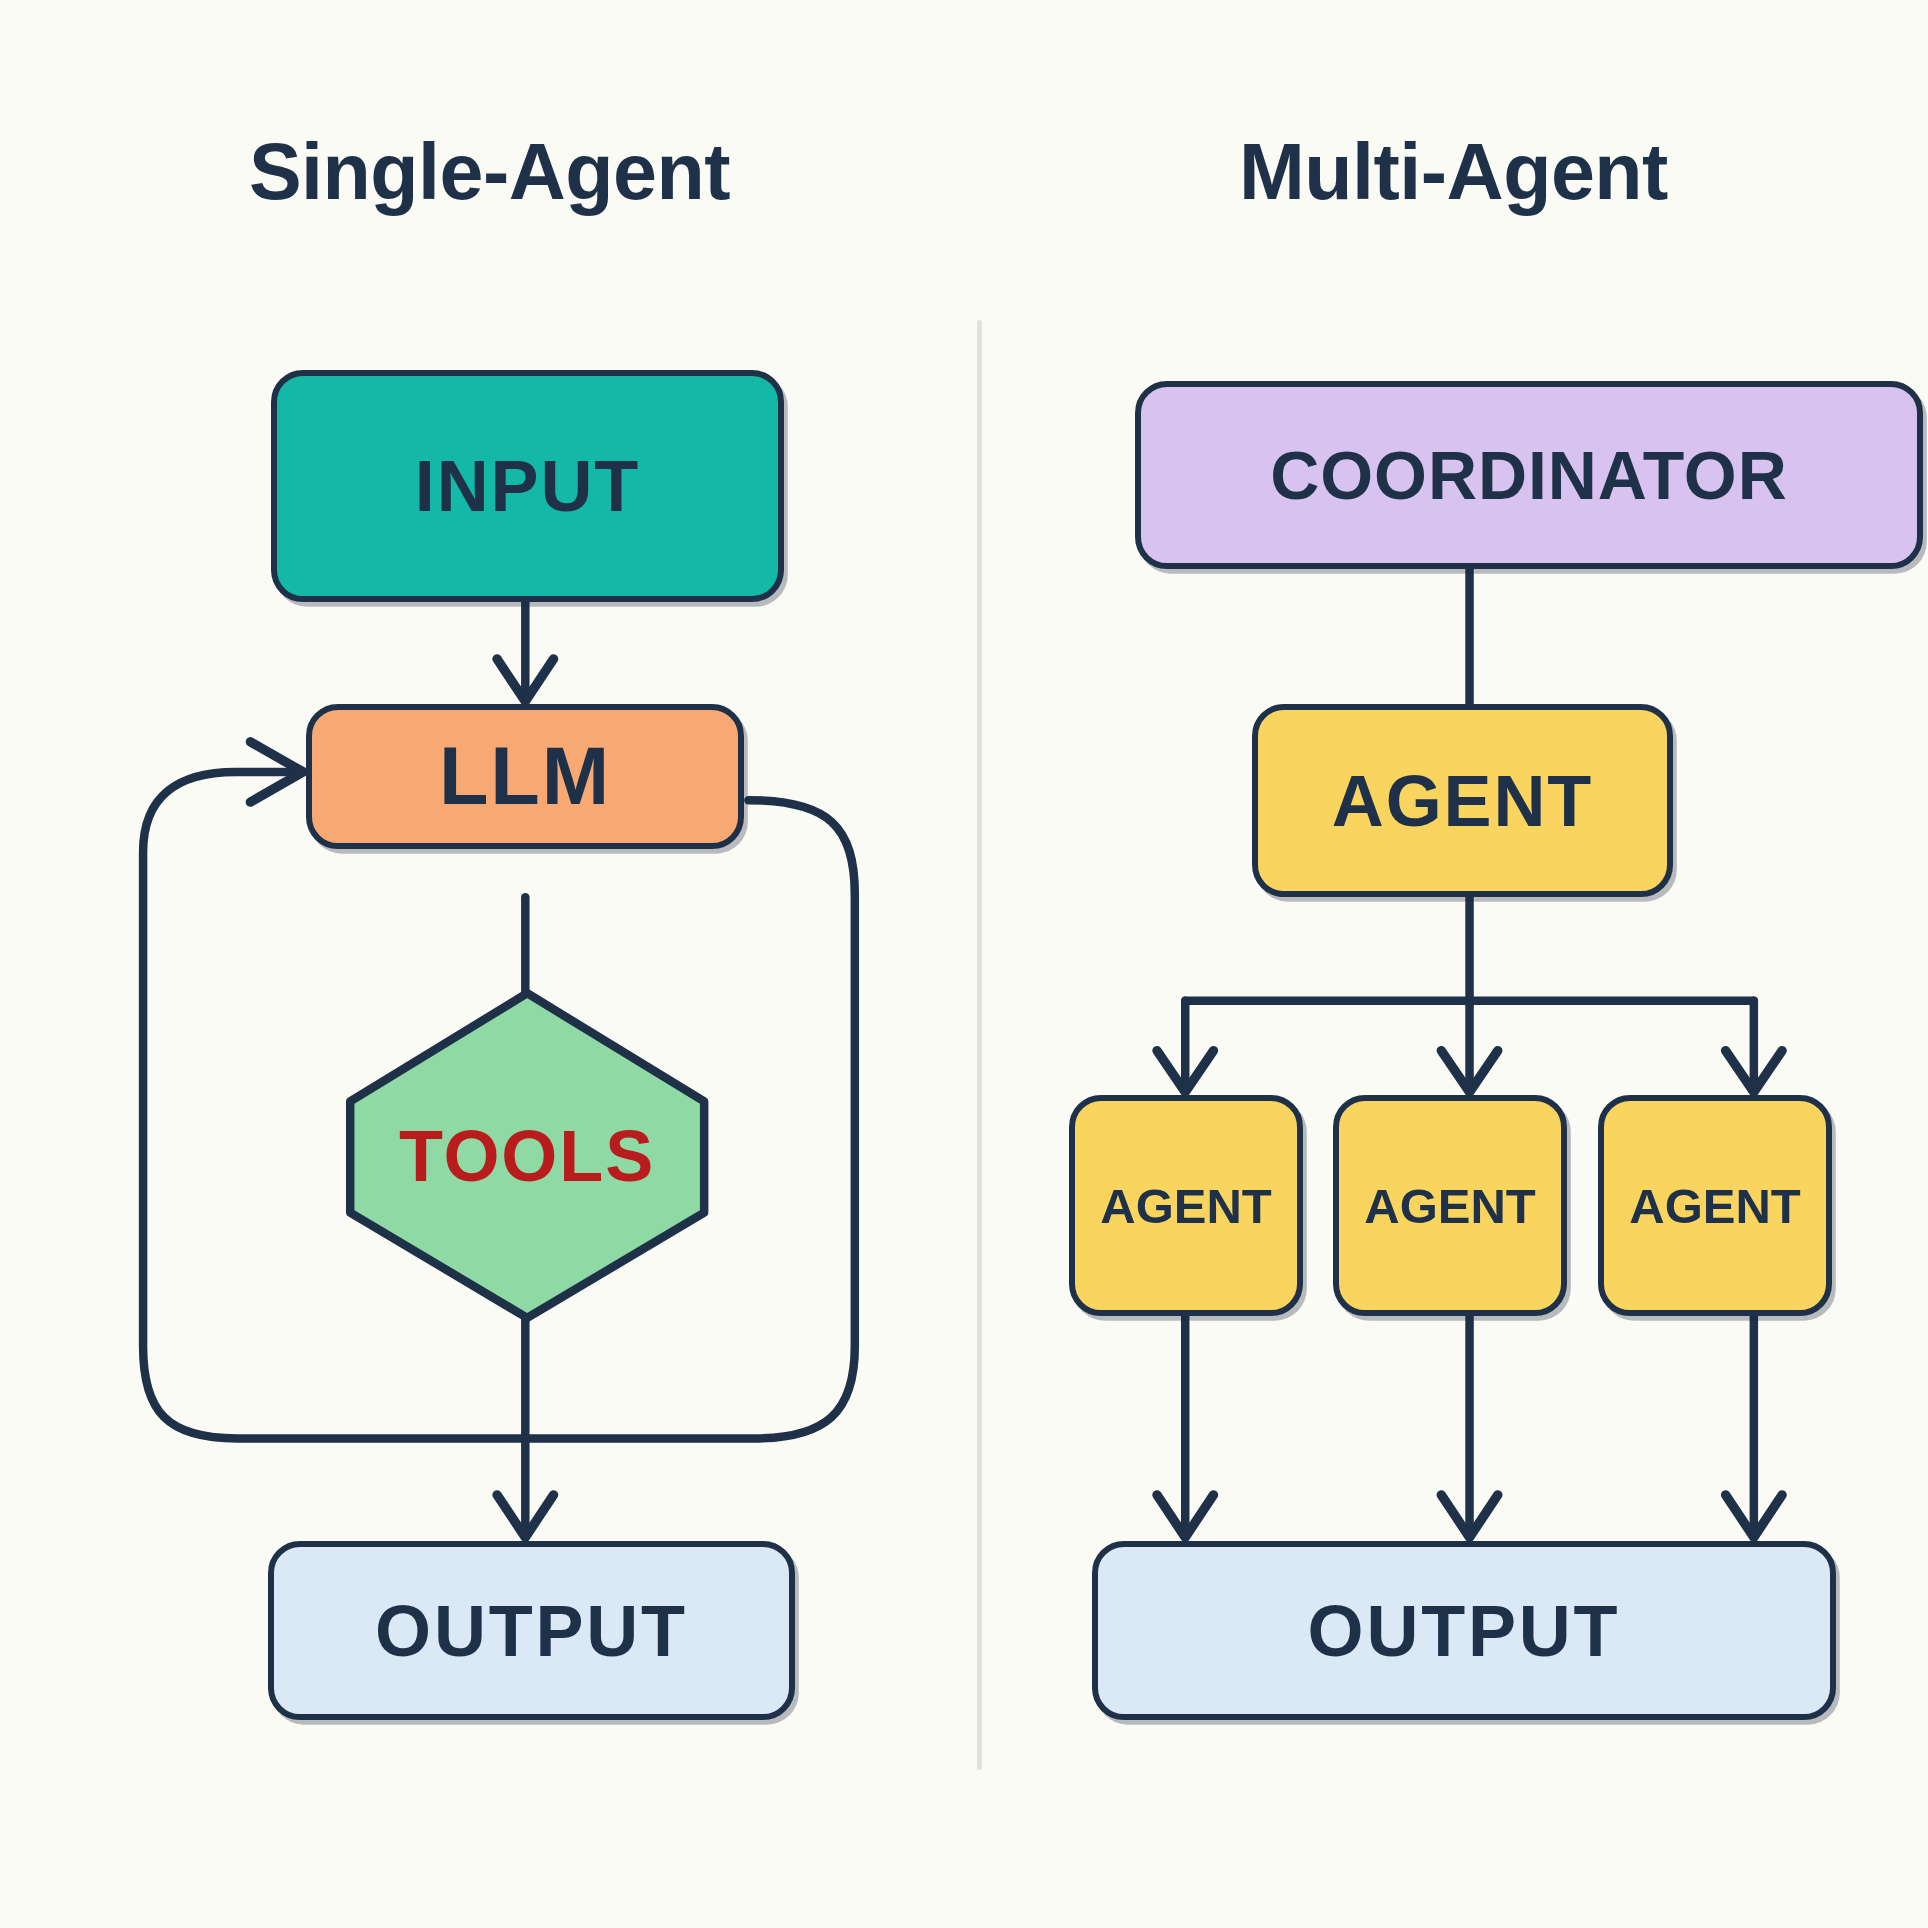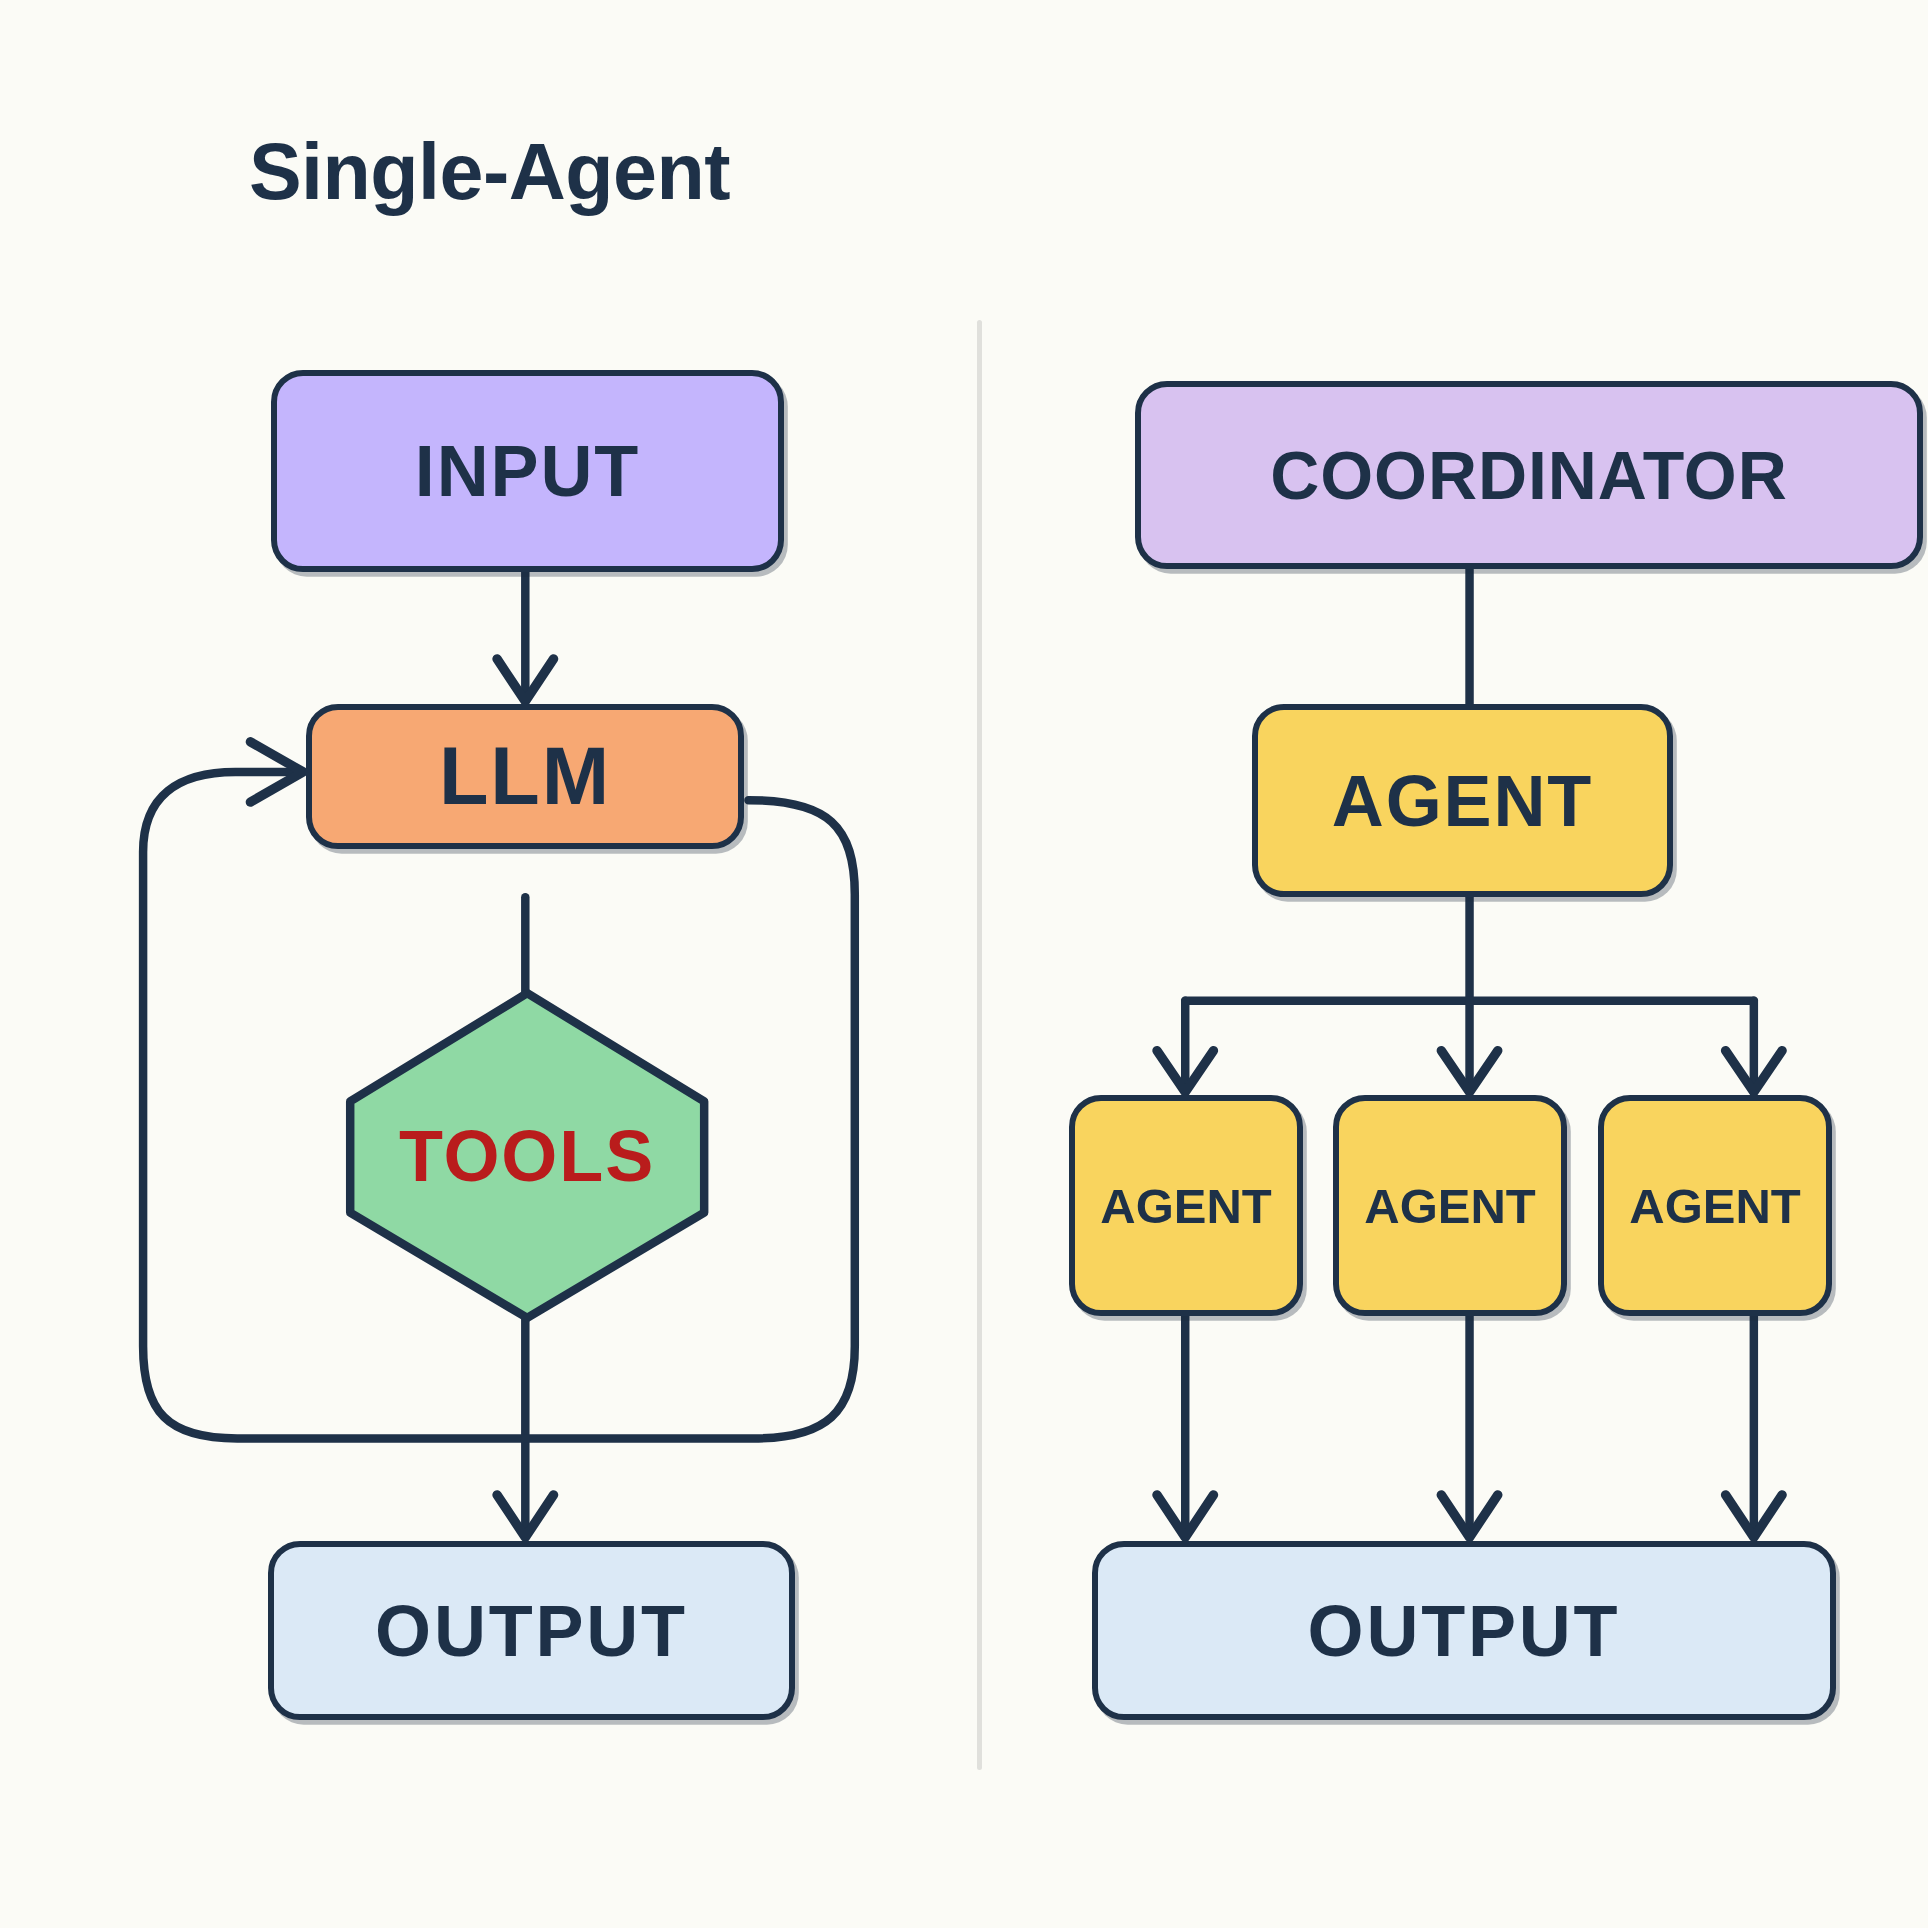--- a/index.html
+++ b/index.html
@@ -38,21 +38,21 @@
   }
   .rounded{border-radius:32px;}
   .hex{
     position:absolute;
     box-sizing:border-box;
     display:flex;align-items:center;justify-content:center;
     color:#b91c1c;font-weight:bold;white-space:nowrap;
   }
 
   
-  #n-input  {left:271px; top:370px;  width:513px; height:202px; background:#c4b5fd; font-size:72px; letter-spacing:1.9px;}
+  #n-input  {left:271px; top:370px;  width:513px; height:232px; background:#14b8a6; font-size:72px; letter-spacing:1.9px;}
   #n-llm    {left:306px; top:704px;  width:438px; height:145px; background:#f7a873; font-size:81px; letter-spacing:1.9px;}
   #n-tools-label{left:353px; top:993px; width:348px; height:325px; font-size:72px; letter-spacing:1.9px;}
   #n-output {left:268px; top:1541px; width:527px; height:179px; background:#dbe9f6; font-size:72px; letter-spacing:2.8px;}
 
   
   #n-coord  {left:1135px; top:381px;  width:788px; height:188px; background:#d8c2f0; font-size:68px; letter-spacing:0.9px;}
   #n-agent0 {left:1252px; top:704px;  width:421px; height:193px; background:#f9d45e; font-size:72px; letter-spacing:1.9px;}
   #n-agent1 {left:1069px; top:1095px; width:234px; height:221px; background:#f9d45e; font-size:49px; letter-spacing:0px;}
   #n-agent2 {left:1333px; top:1095px; width:234px; height:221px; background:#f9d45e; font-size:49px; letter-spacing:0px;}
   #n-agent3 {left:1598px; top:1095px; width:234px; height:221px; background:#f9d45e; font-size:49px; letter-spacing:0px;}
@@ -112,20 +112,21 @@
     </g>
 
     <g>
       <polygon points="560,1055 748,1170 748,1288 560,1400 372,1288 372,1170" fill="#8fd9a4" stroke="#1e3148" stroke-width="9" stroke-linejoin="round"></polygon>
     </g>
   </svg>
 
   <div class="divider"></div>
 
   <div class="panel-title" id="title-left">Single-Agent</div>
+  <div class="panel-title" id="title-right">Multi-Agent</div>
 
   <div class="node rounded" id="n-input">INPUT</div>
 
   <div class="node rounded" id="n-llm">LLM</div>
 
   <div class="hex" id="n-tools-label">TOOLS</div>
 
   <div class="node rounded" id="n-output">OUTPUT</div>
 
   <div class="node rounded" id="n-coord">COORDINATOR</div>

